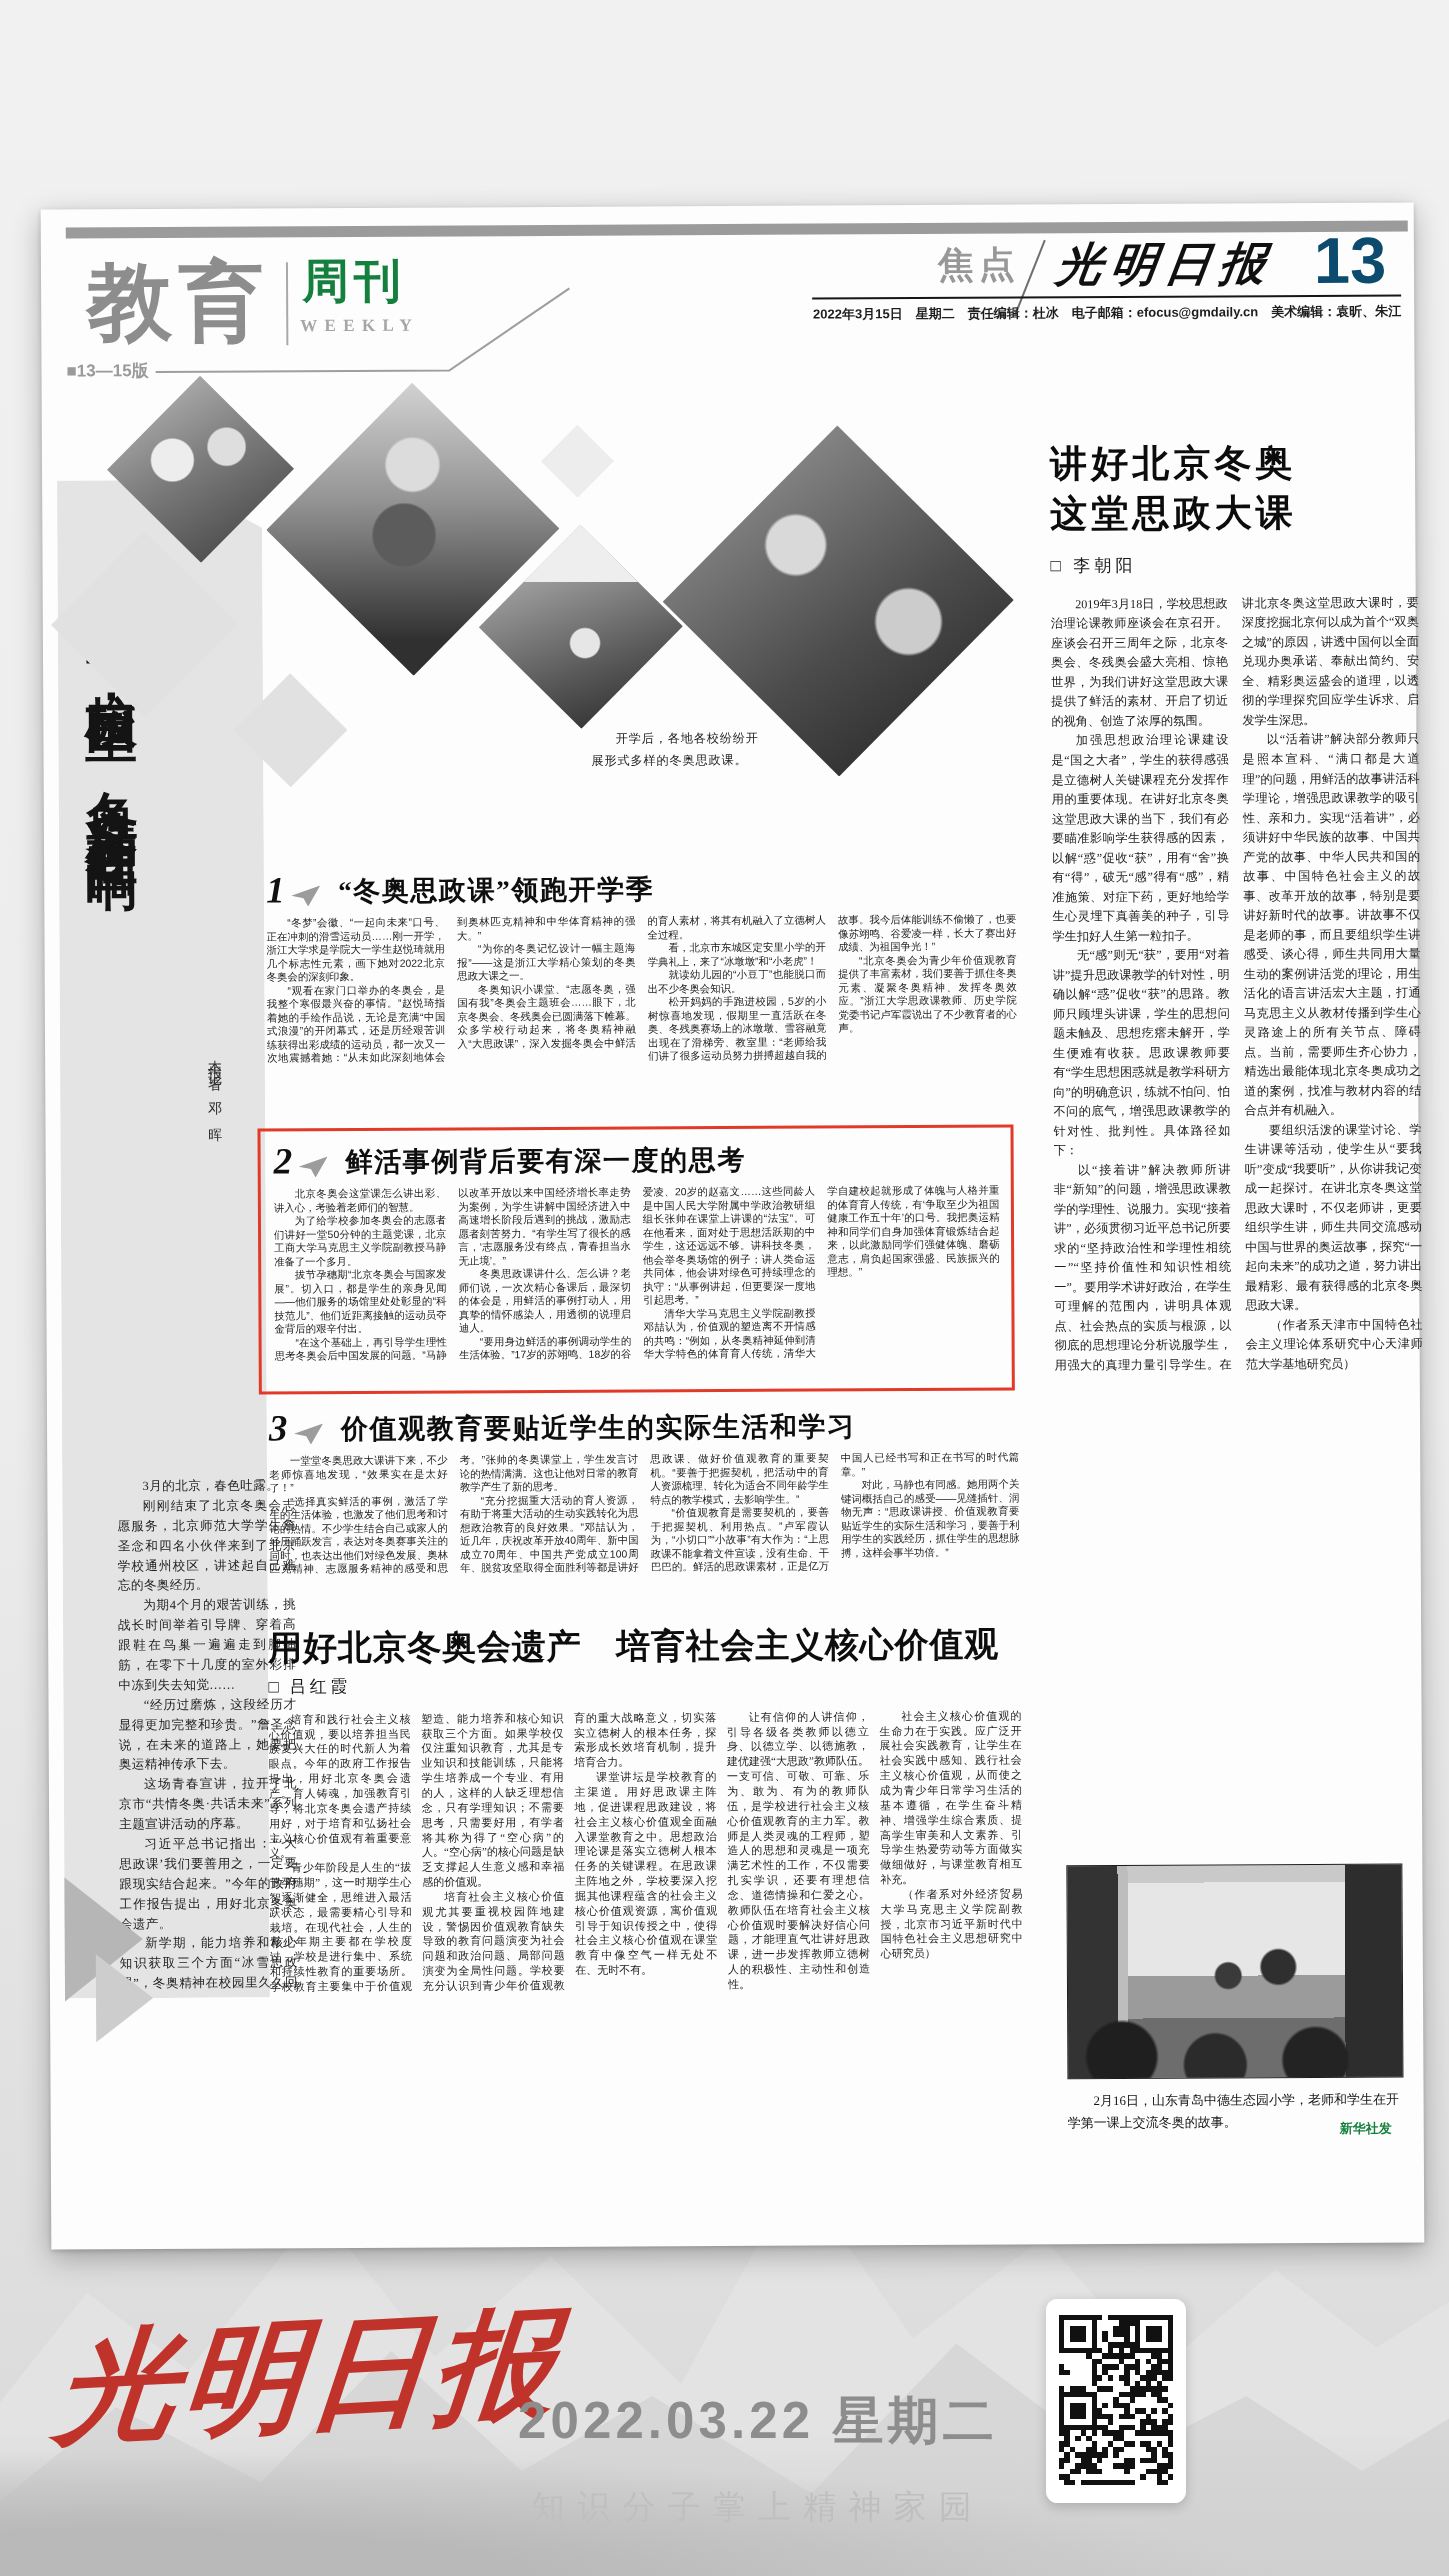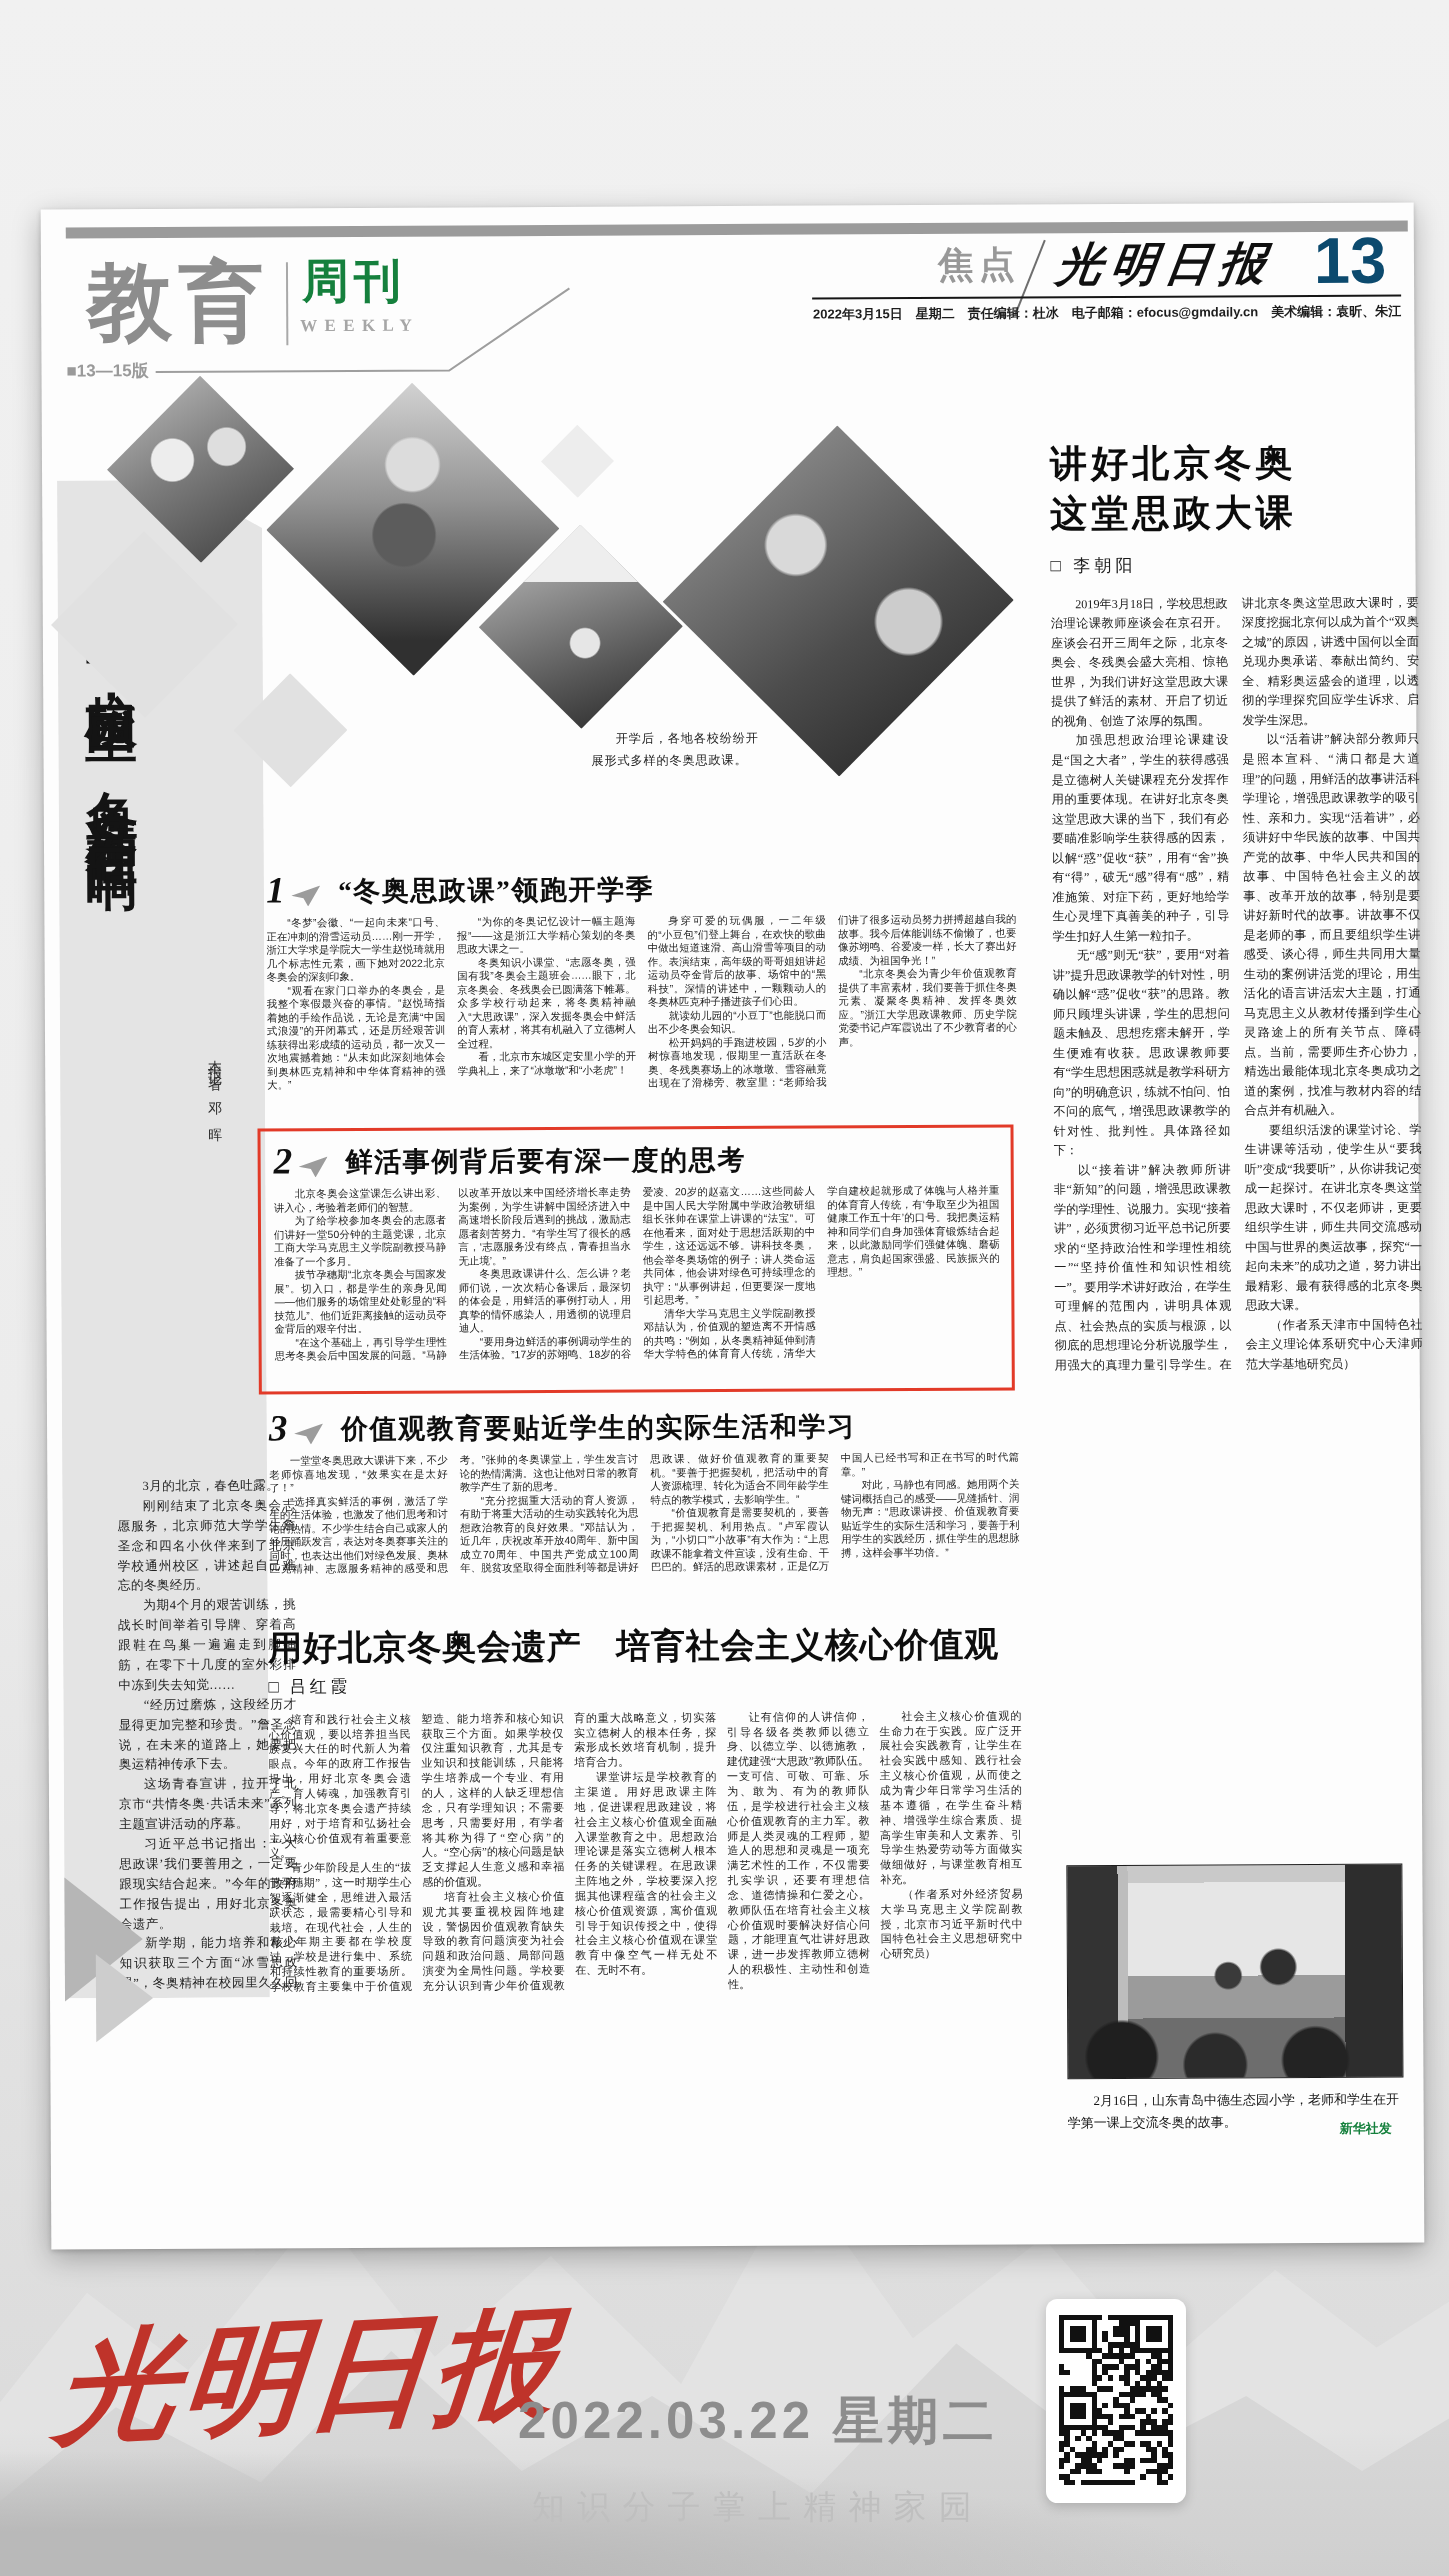--- a/index.html
+++ b/index.html
@@ -177,21 +177,20 @@
         <span class="art-no">1</span>
         <span class="plane"></span>
         <span class="art-title">“冬奥思政课”领跑开学季</span>
       </div>
       <div class="art-body cols4">
           <p>“冬梦”会徽、“一起向未来”口号、正在冲刺的滑雪运动员……刚一开学，浙江大学求是学院大一学生赵悦琦就用几个标志性元素，画下她对2022北京冬奥会的深刻印象。</p>
           <p>“观看在家门口举办的冬奥会，是我整个寒假最兴奋的事情。”赵悦琦指着她的手绘作品说，无论是充满“中国式浪漫”的开闭幕式，还是历经艰苦训练获得出彩成绩的运动员，都一次又一次地震撼着她：“从未如此深刻地体会到奥林匹克精神和中华体育精神的强大。”</p>
           <p>“为你的冬奥记忆设计一幅主题海报”——这是浙江大学精心策划的冬奥思政大课之一。</p>
           <p>冬奥知识小课堂、“志愿冬奥，强国有我”冬奥会主题班会……眼下，北京冬奥会、冬残奥会已圆满落下帷幕。众多学校行动起来，将冬奥精神融入“大思政课”，深入发掘冬奥会中鲜活的育人素材，将其有机融入了立德树人全过程。</p>
           <p>看，北京市东城区定安里小学的开学典礼上，来了“冰墩墩”和“小老虎”！</p>
-          <p>身穿可爱的玩偶服，一二年级的“小豆包”们登上舞台，在欢快的歌曲中做出短道速滑、高山滑雪等项目的动作。表演结束，高年级的哥哥姐姐讲起运动员夺金背后的故事、场馆中的“黑科技”。深情的讲述中，一颗颗动人的冬奥林匹克种子播进孩子们心田。</p>
           <p>就读幼儿园的“小豆丁”也能脱口而出不少冬奥会知识。</p>
           <p>松开妈妈的手跑进校园，5岁的小树惊喜地发现，假期里一直活跃在冬奥、冬残奥赛场上的冰墩墩、雪容融竟出现在了滑梯旁、教室里：“老师给我们讲了很多运动员努力拼搏超越自我的故事。我今后体能训练不偷懒了，也要像苏翊鸣、谷爱凌一样，长大了赛出好成绩、为祖国争光！”</p>
           <p>“北京冬奥会为青少年价值观教育提供了丰富素材，我们要善于抓住冬奥元素、凝聚冬奥精神、发挥冬奥效应。”浙江大学思政课教师、历史学院党委书记卢军霞说出了不少教育者的心声。</p>
         </div>
     </div>
 
     <div class="abs redbox">
       <div class="art-head">
         <span class="art-no">2</span>
         <span class="plane"></span>

